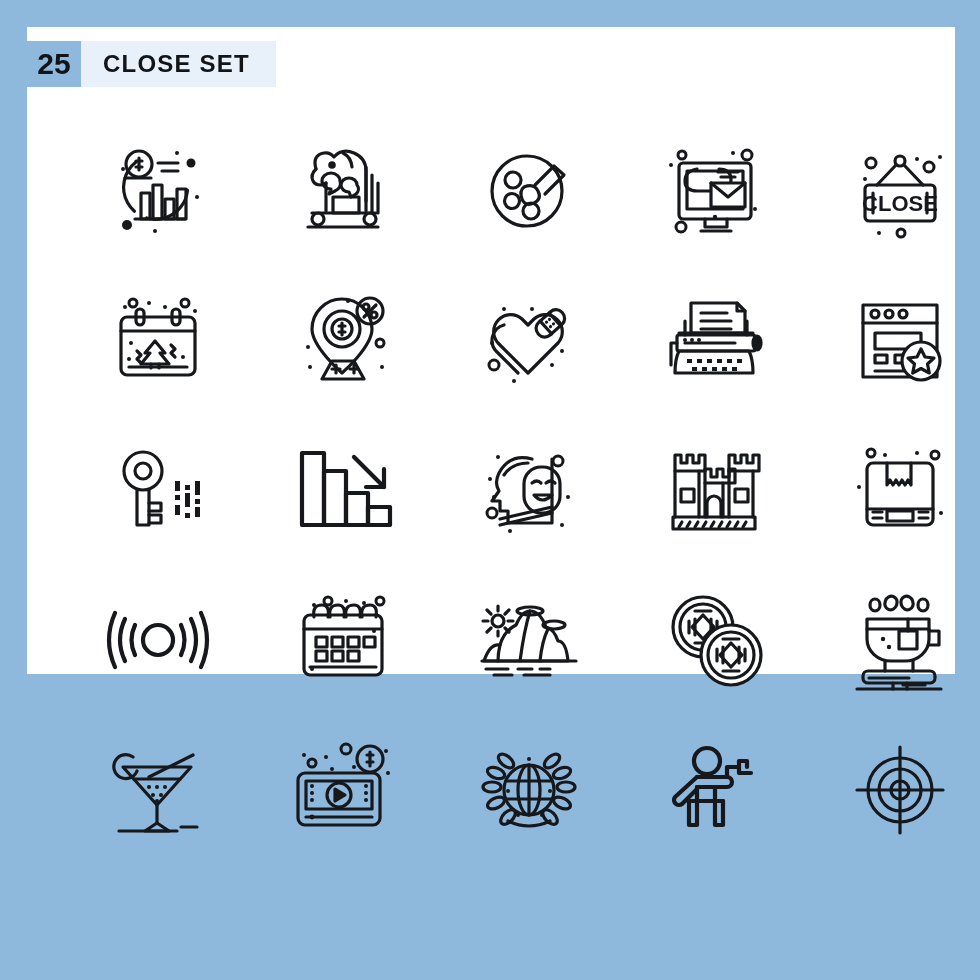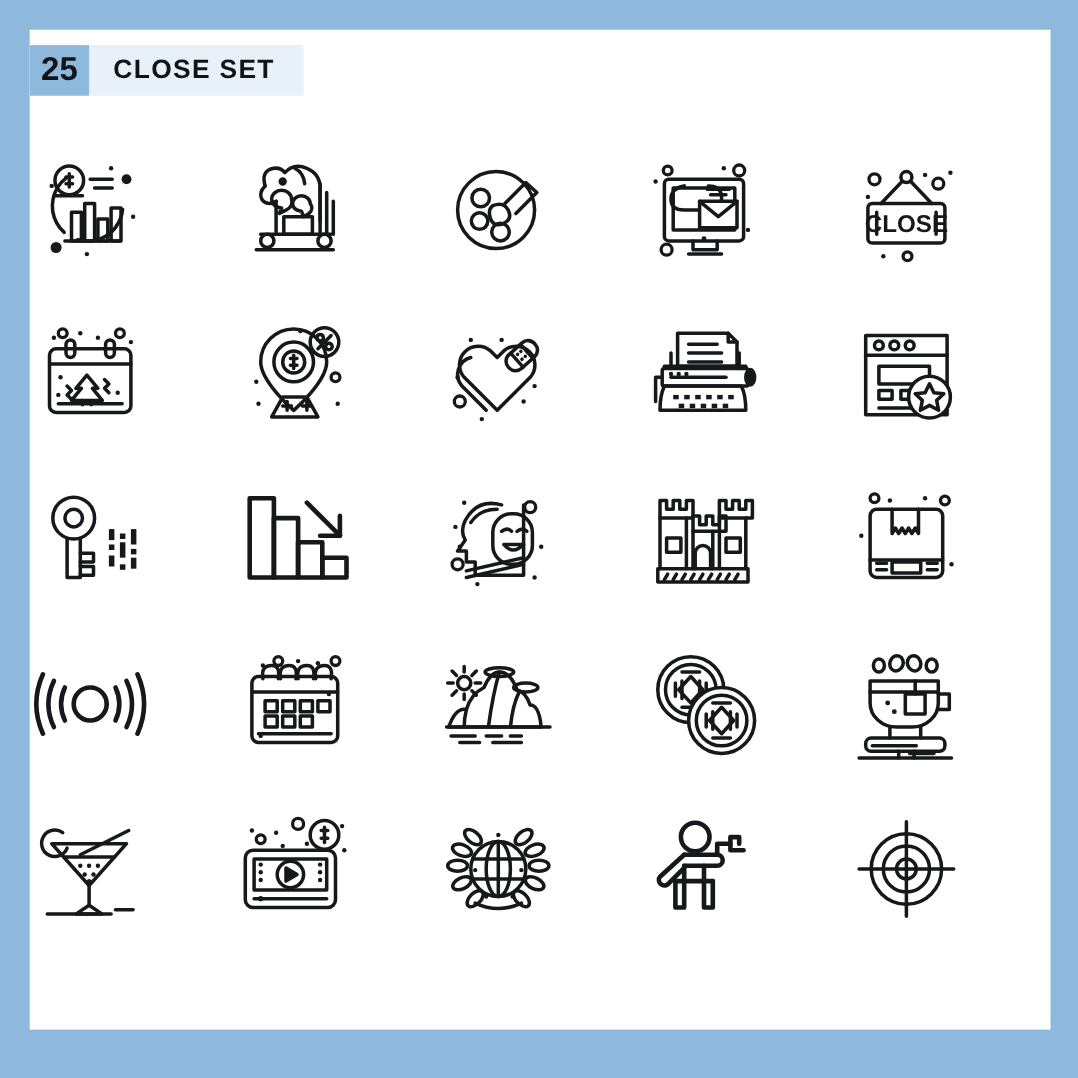--- a/index.html
+++ b/index.html
@@ -16,21 +16,21 @@
     left: 0; top: 0;
     width: 980px;
     height: 980px;
     background: #8fb8dd;
   }
   #canvas {
     position: absolute;
     left: 27px;
     top: 27px;
     width: 928px;
-    height: 909px;
+    height: 647px;
     background: #ffffff;
   }
   #header {
     position: absolute;
     left: 0px;
     top: 14px;
     height: 46px;
     display: flex;
     align-items: stretch;
     background: #e8f1f9;
@@ -60,21 +60,21 @@
     left: 0;
     top: 88px;
     width: 928px;
     display: grid;
     grid-template-columns: repeat(5, 1fr);
     grid-template-rows: repeat(5, 150px);
   }
   .cell {
     display: flex;
     align-items: center;
-    justify-content: flex-start;
+    justify-content: flex-end;
   }
   .cell svg {
     display: block;
   }
   .ico {
     fill: none;
     stroke: #17181c;
     stroke-width: 4.2;
     stroke-linecap: round;
     stroke-linejoin: round;

